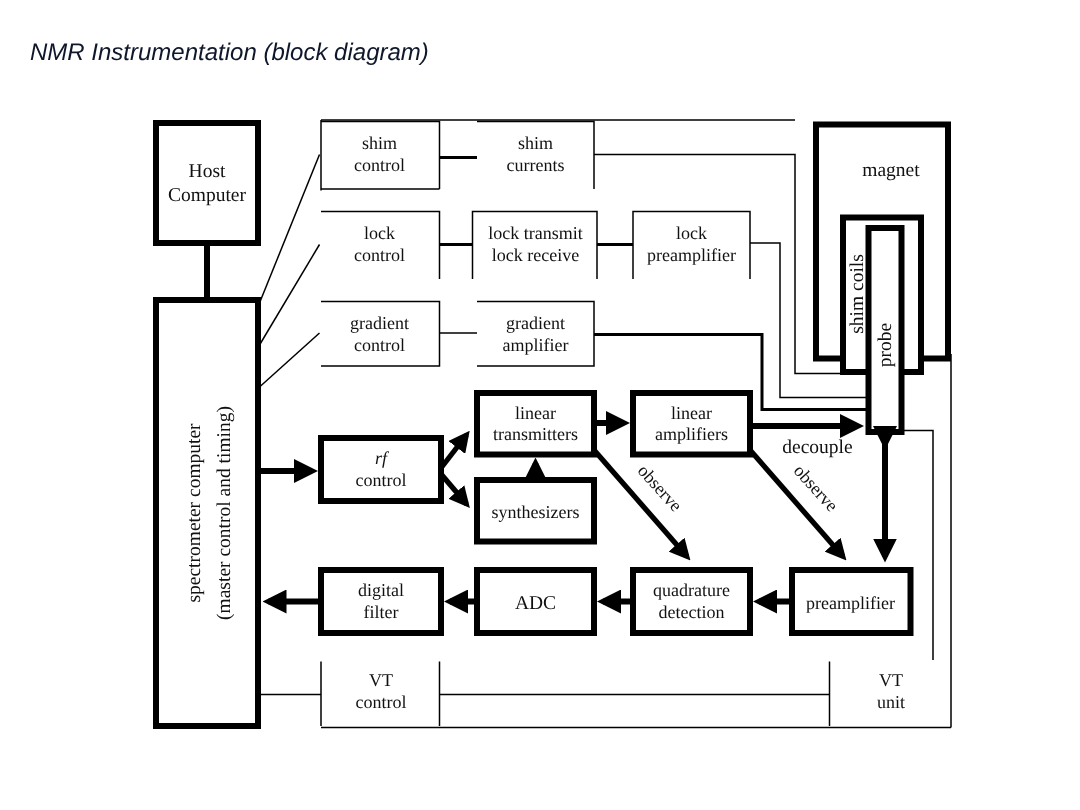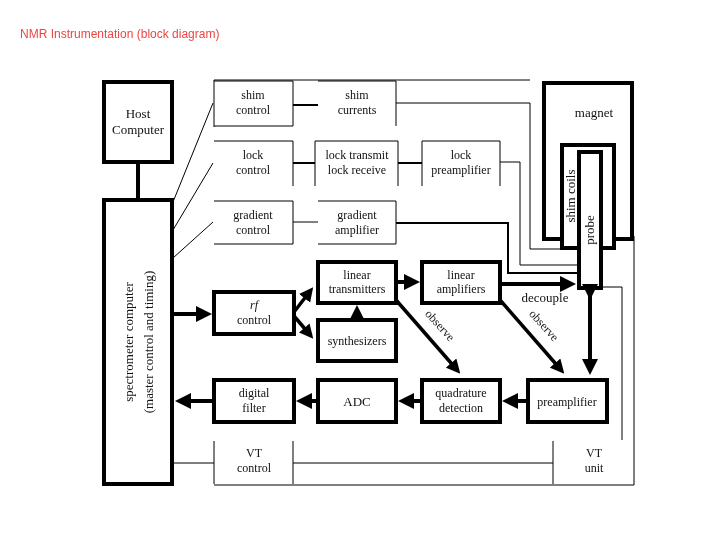--- a/index.html
+++ b/index.html
@@ -1,20 +1,20 @@
 <!DOCTYPE html>
 <html><head>
 <meta charset="utf-8">
 <style>
   html, body { margin: 0; padding: 0; background: #ffffff; }
   body { width: 720px; height: 540px; position: relative; overflow: hidden; }
   .title {
     position: absolute; left: 20px; top: 27px;
-    font-family: "Liberation Sans", sans-serif; 
-    font-size: 12px; color: #ef4444;
+    font-family: "Liberation Sans", sans-serif; font-style: italic;
+    font-size: 16px; color: #0f172a;
   }
   svg { position: absolute; left: 0; top: 0; }
   svg text { font-family: "Liberation Serif", serif; fill: #111; }
 </style>
 </head>
 <body>
 
 <div class="title">NMR Instrumentation (block diagram)</div>
 
 <svg width="720" height="540" viewBox="0 0 720 540">

